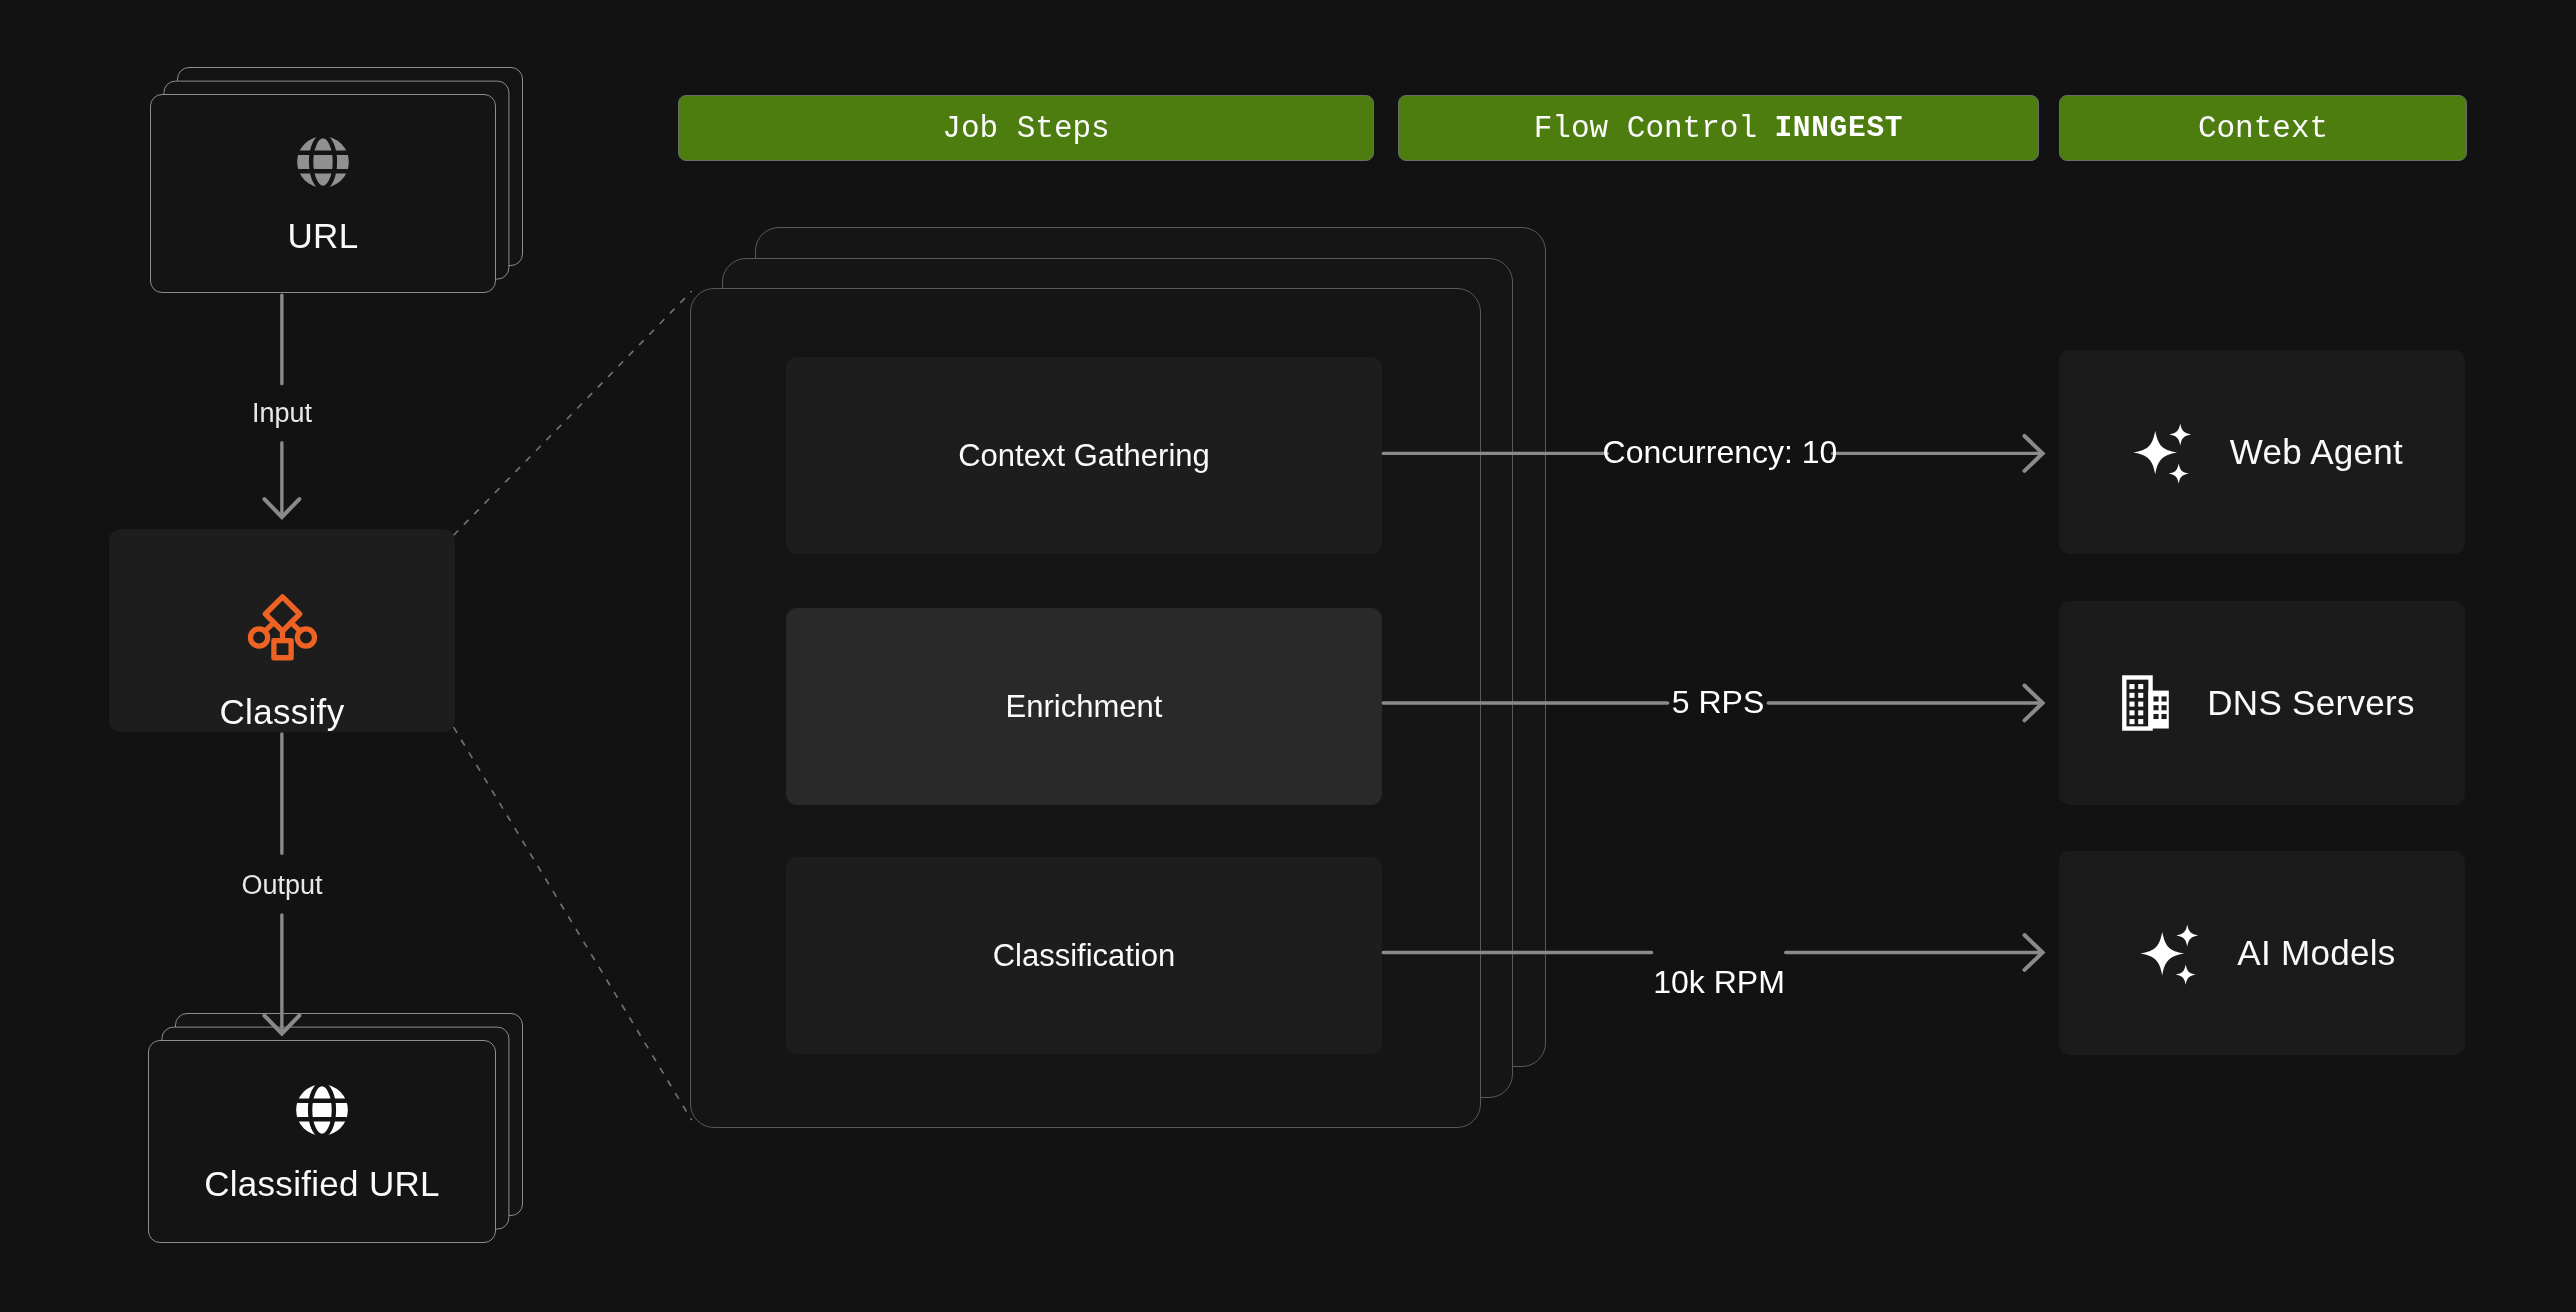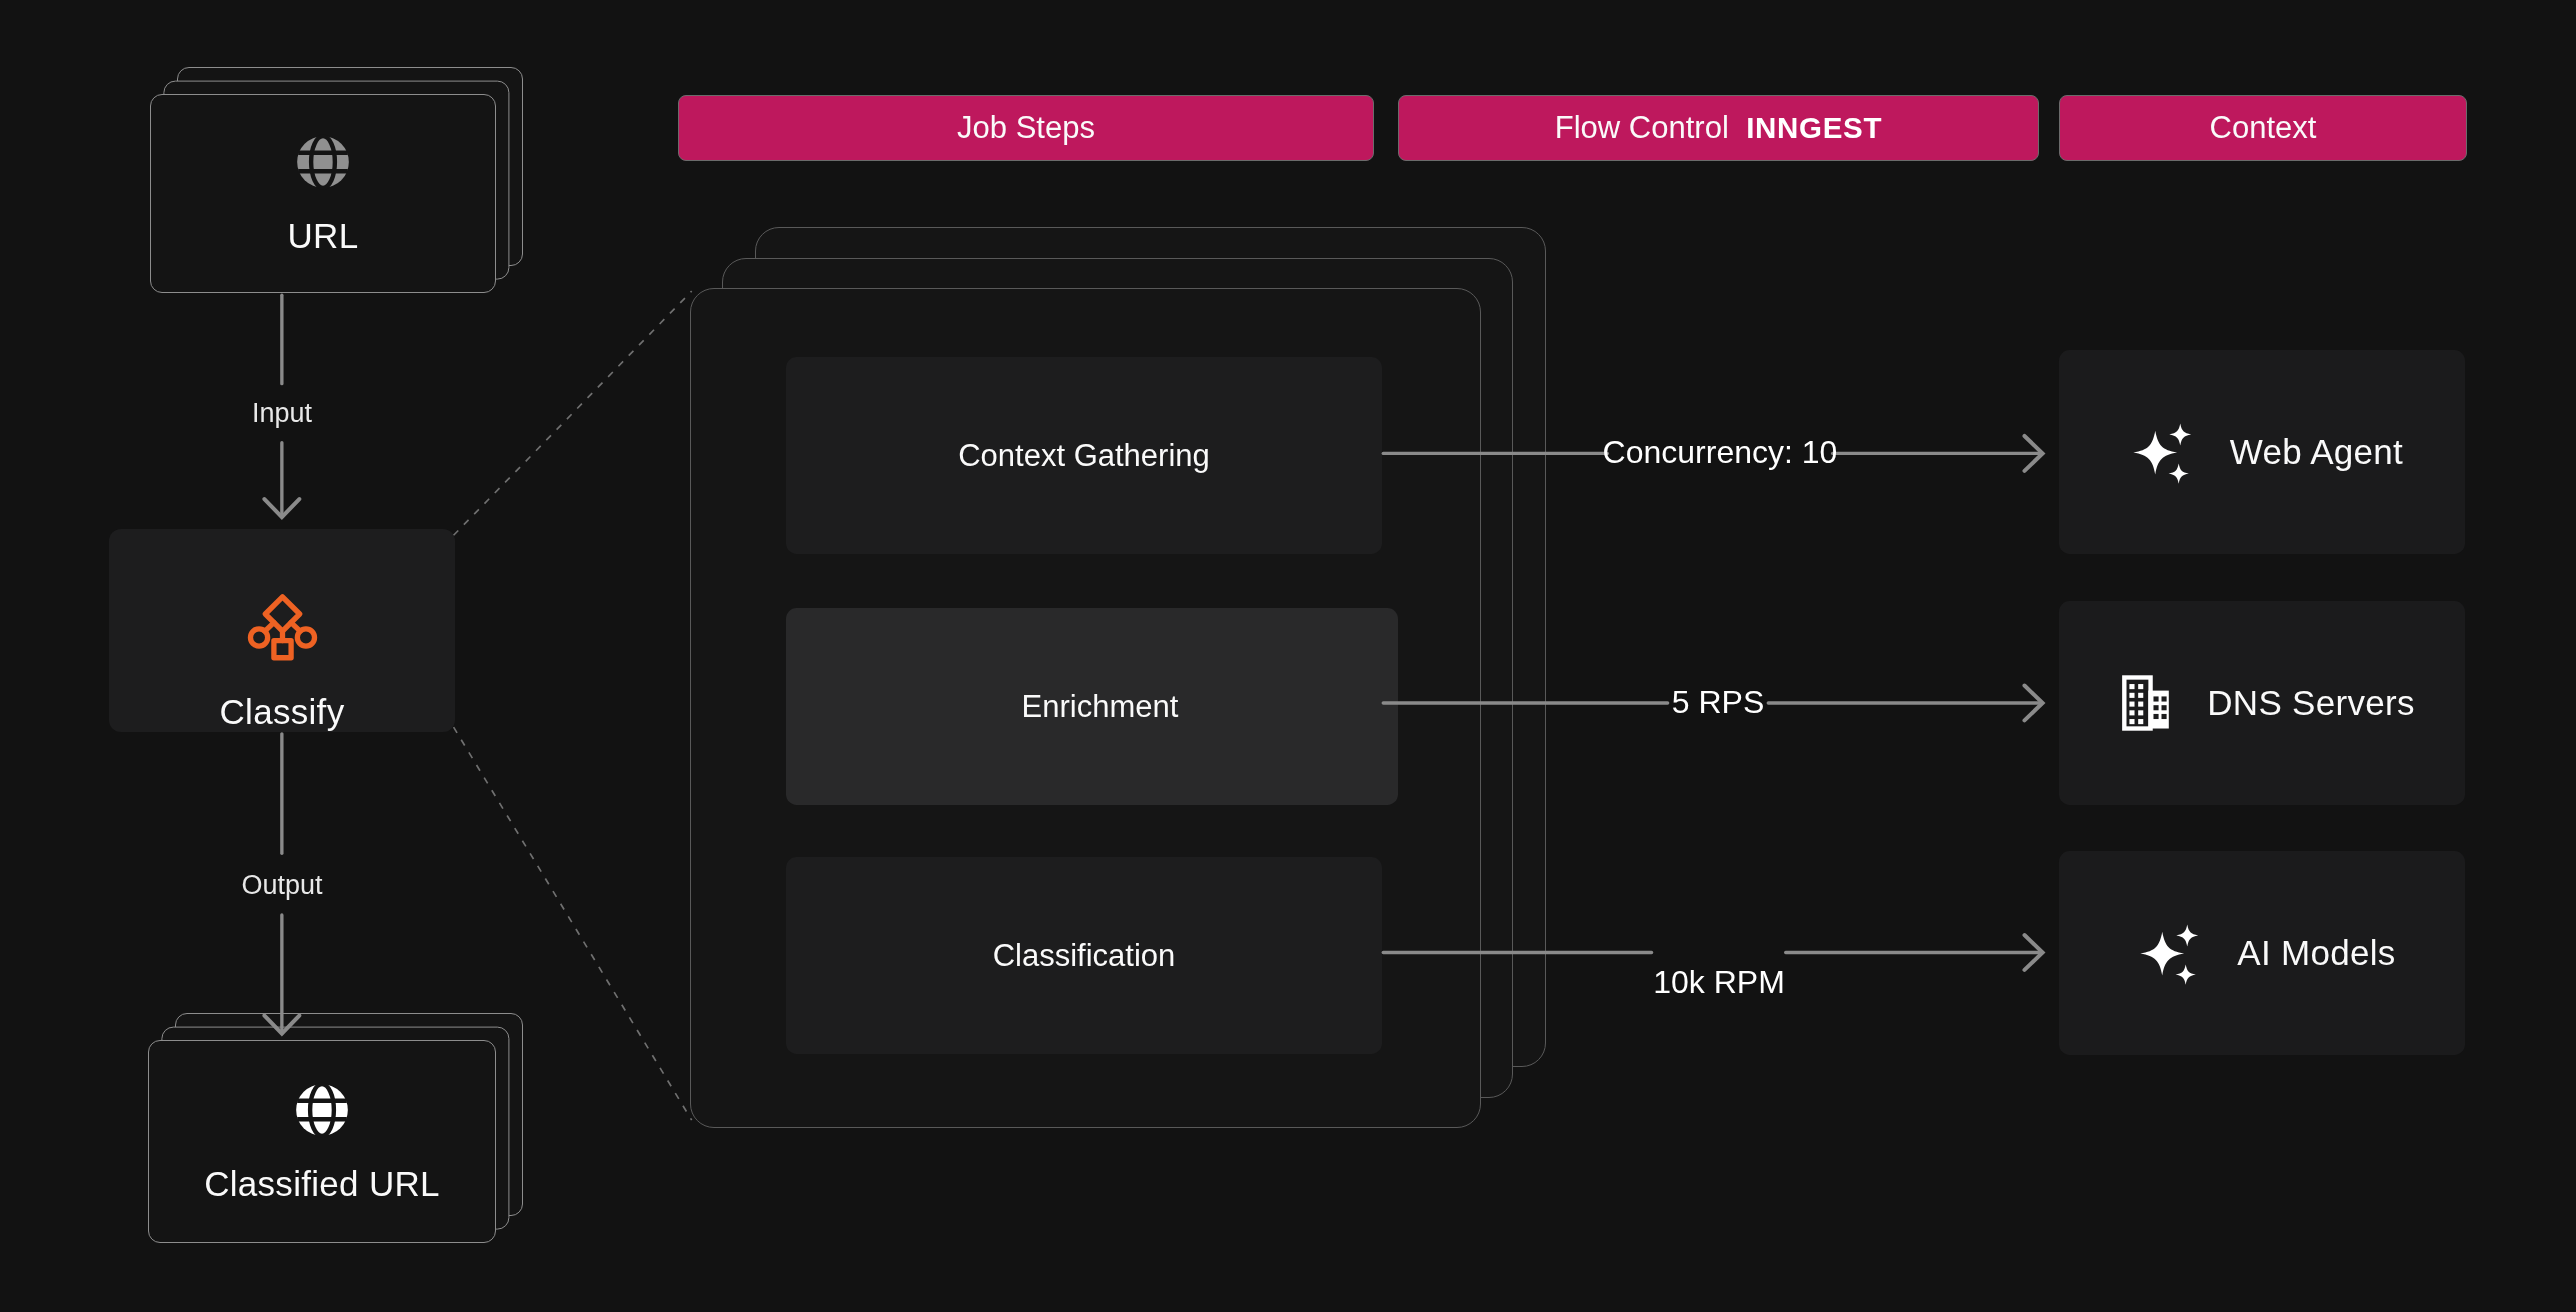--- a/index.html
+++ b/index.html
@@ -12,28 +12,28 @@
   .stack .layer{position:absolute;inset:0;background:#141414;border:1.3px solid #8d8d8d;border-radius:12px;}
   .stack .layer.l1{transform:translate(13.4px,-13.4px);}
   .stack .layer.l2{transform:translate(27px,-27px);}
   .stack .front{position:absolute;inset:0;background:#141414;border:1.3px solid #8d8d8d;border-radius:12px;
     display:flex;flex-direction:column;align-items:center;justify-content:center;gap:23px;}
   .card-label{font-size:35px;color:#fafafa;letter-spacing:0.3px;}
   
   .classify-box{position:absolute;background:#1d1d1e;border-radius:12px;
     display:flex;flex-direction:column;align-items:center;justify-content:flex-end;gap:28px;}
   
-  .col-header{position:absolute;background:#be185d;border:1.3px solid #6b6b6b;border-radius:8px;
-    display:flex;align-items:center;justify-content:center;gap:17.4px;font-size:31px;color:#fafafa;}
+  .col-header{position:absolute;background:#4d7c0f;border:1.3px solid #6b6b6b;border-radius:8px;
+    display:flex;align-items:center;justify-content:center;gap:17.4px;font-size:31px;color:#fafafa;font-family:Liberation Mono, monospace;}
   .brand-mark{font-weight:800;font-size:29.5px;letter-spacing:0.7px;color:#ffffff;}
   
   .panel{position:absolute;background:#151515;border:1.3px solid #595959;border-radius:24px;}
   .step{position:absolute;left:95px;width:596px;height:197px;background:#1d1d1e;border-radius:10.7px;
     display:flex;align-items:center;justify-content:center;font-size:31px;color:#fafafa;}
-  .step.highlight{background:#29292a;padding-left:16px;}
+  .step.highlight{background:#29292a;}
   
   .ctx-card{position:absolute;background:#1b1b1c;border-radius:10.7px;
     display:flex;flex-direction:row;align-items:center;justify-content:center;gap:28px;}
   
   .edge-label{position:absolute;transform:translate(-50%,-50%);font-size:27px;color:#e8e8e8;white-space:nowrap;}
   .flow-label{position:absolute;transform:translate(-50%,-50%);font-size:32px;color:#ffffff;white-space:nowrap;}
   .overlay{position:absolute;left:0;top:0;pointer-events:none;}
   .icon{display:flex;align-items:center;justify-content:center;}
   .icon.gray{color:#909090;}
   .icon.white{color:#ffffff;}

